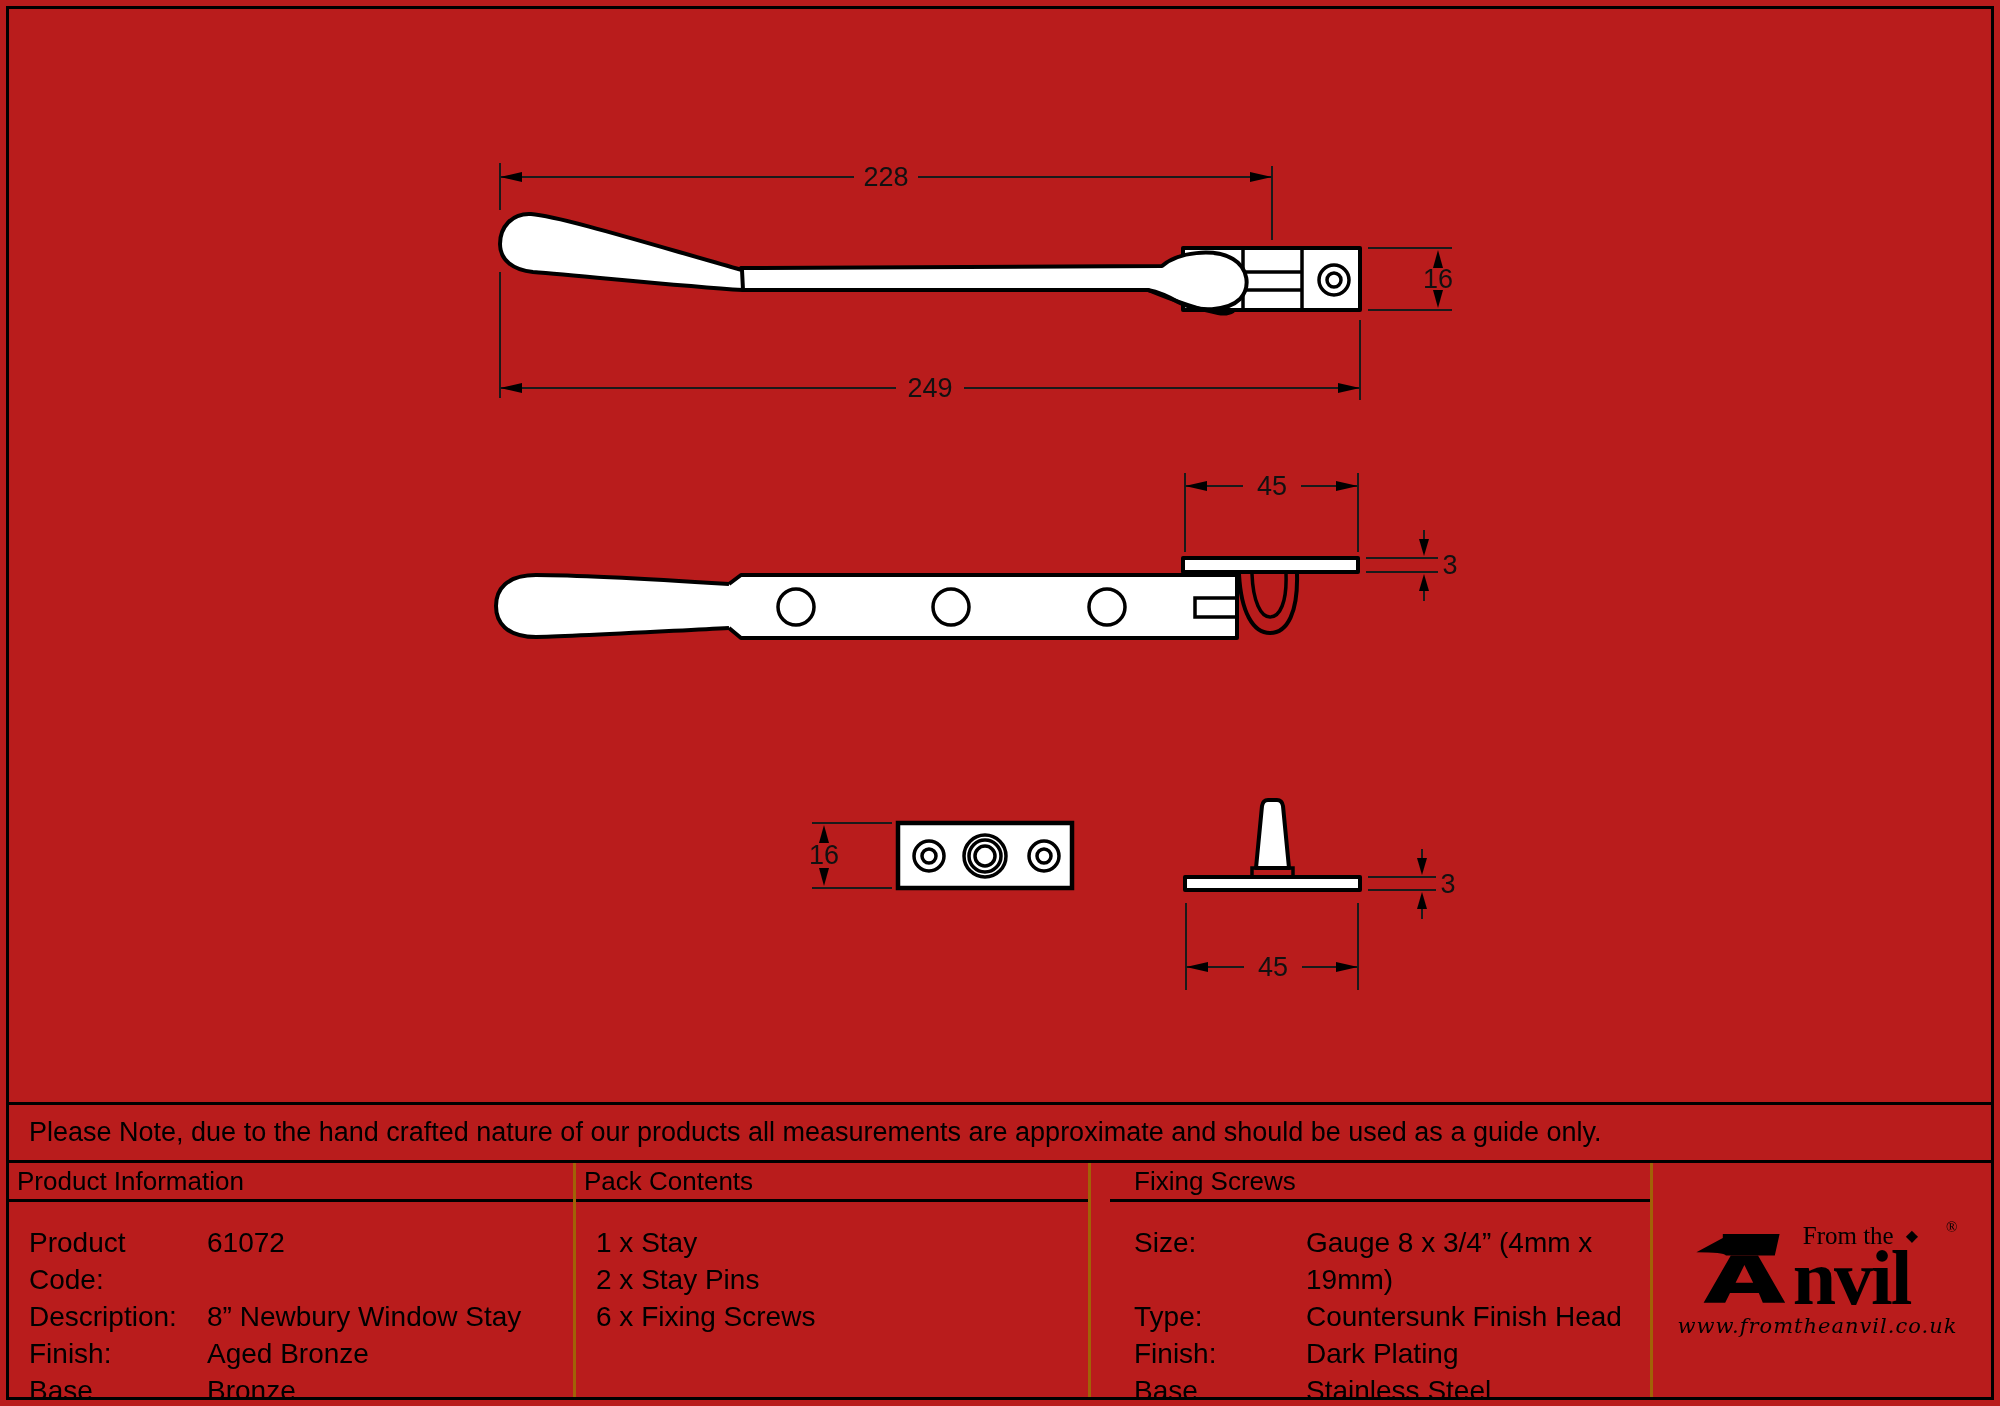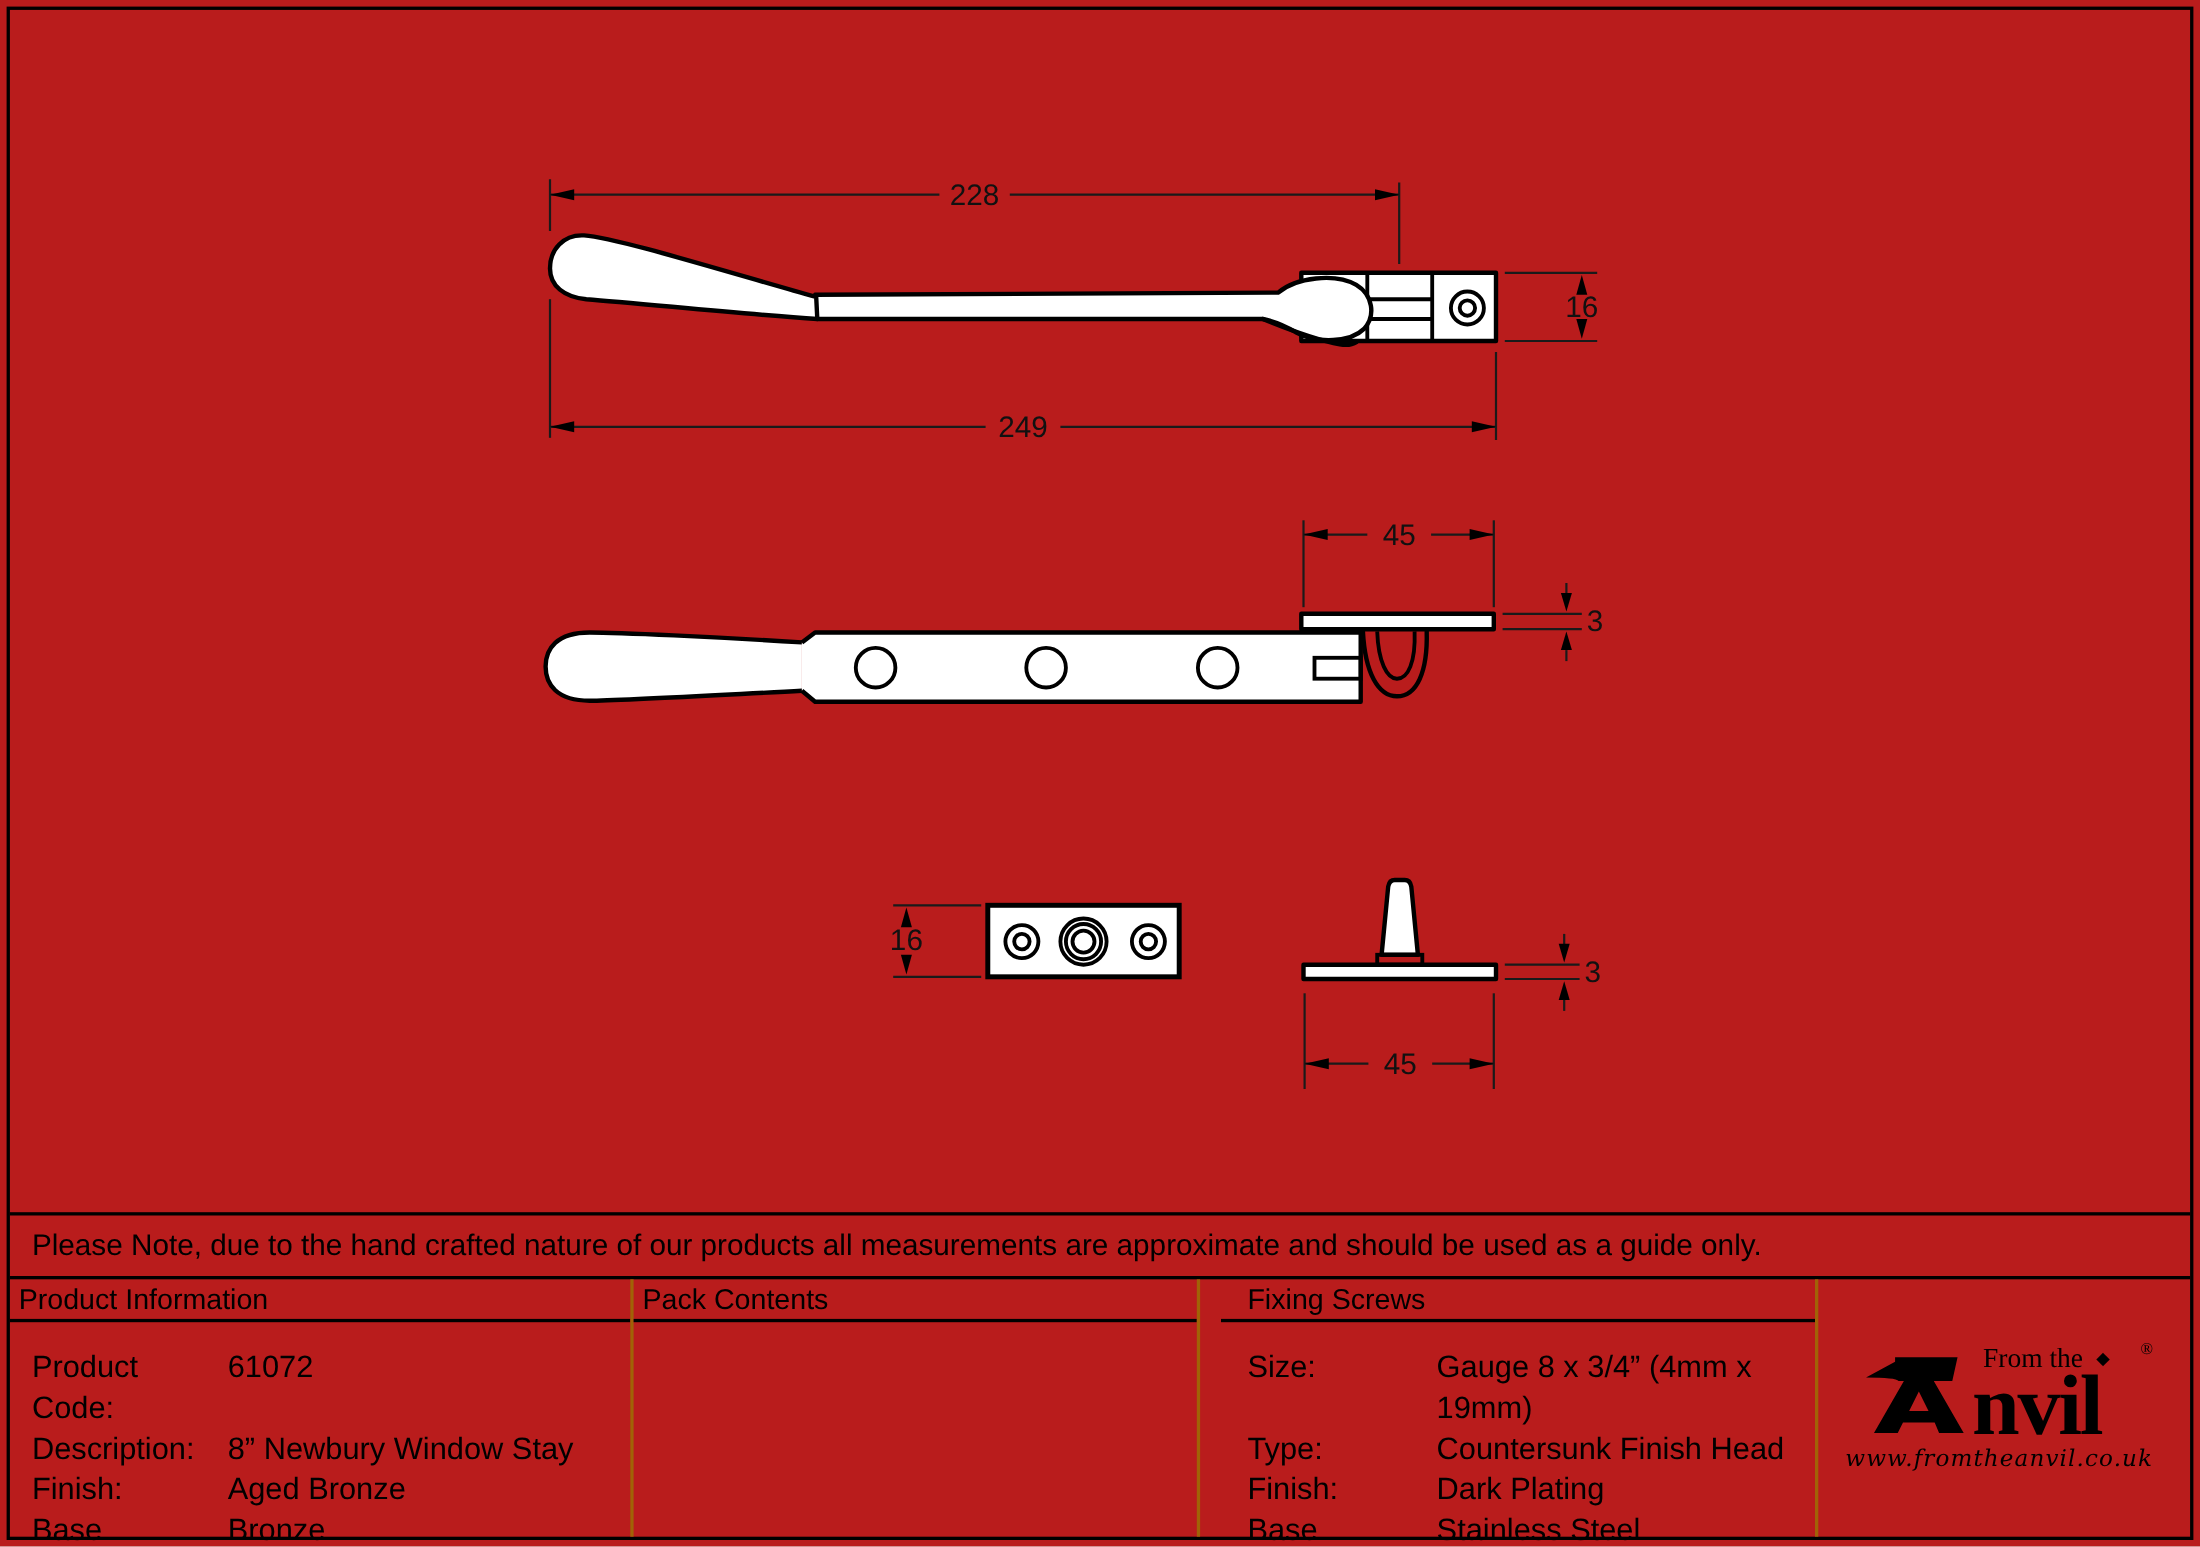--- a/index.html
+++ b/index.html
@@ -210,20 +210,31 @@
           </div>
           <div class="trow">
             <span class="tlabel-1">Base Material:</span>
             <span>Bronze</span>
           </div>
         </div>
       </div>
 
       <div class="spec-col col-2">
         <div class="col-header">Pack Contents</div>
+        <div class="col-body">
+          <div class="trow">
+              <span>1 x Stay</span>
+            </div>
+          <div class="trow">
+              <span>2 x Stay Pins</span>
+            </div>
+          <div class="trow">
+              <span>6 x Fixing Screws</span>
+            </div>
+        </div>
       </div>
 
       <div class="spec-col col-3">
         <div class="col-header">Fixing Screws</div>
         <div class="col-body">
           <div class="trow">
             <span class="tlabel-3">Size:</span>
             <span>Gauge 8 x 3/4” (4mm x 19mm)</span>
           </div>
           <div class="trow">

